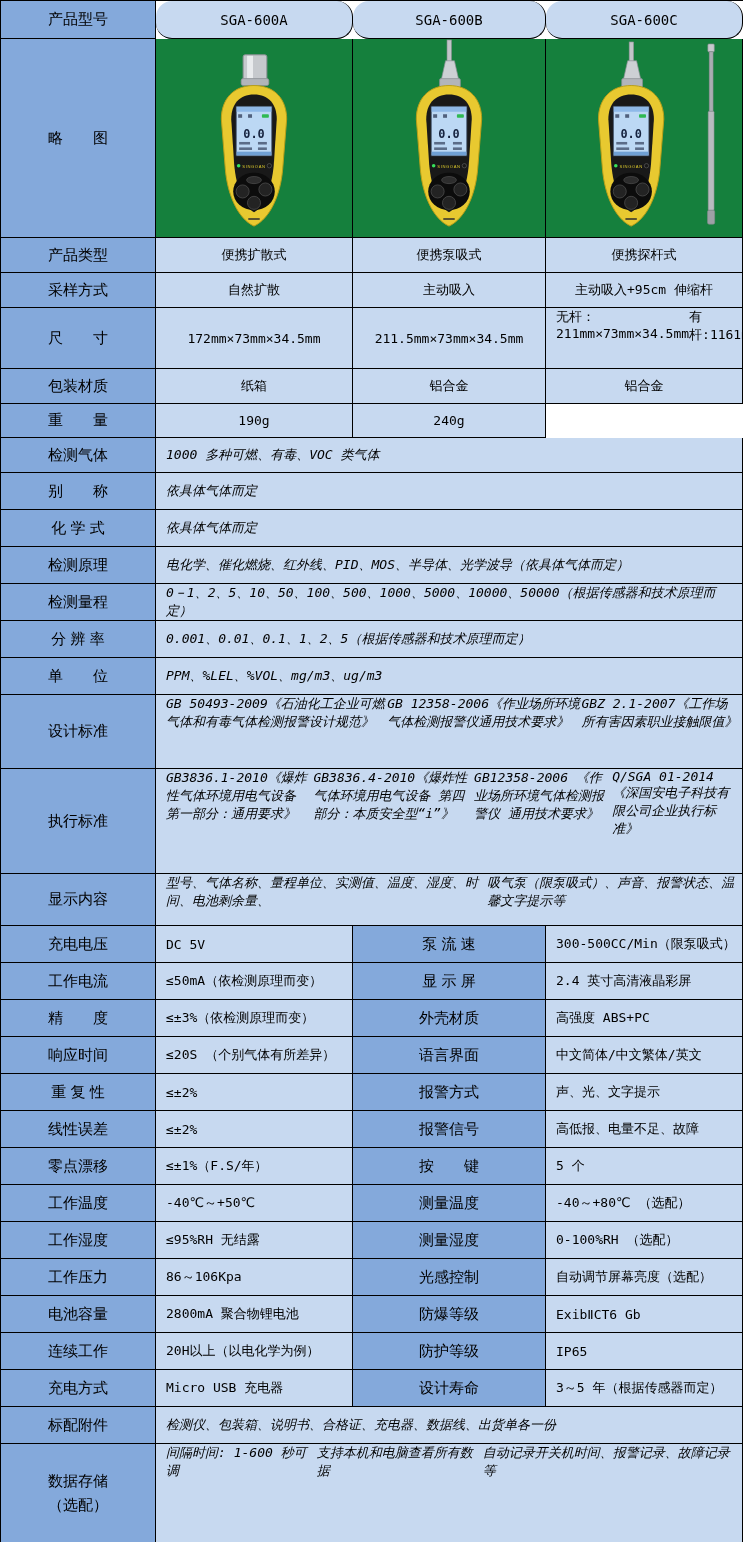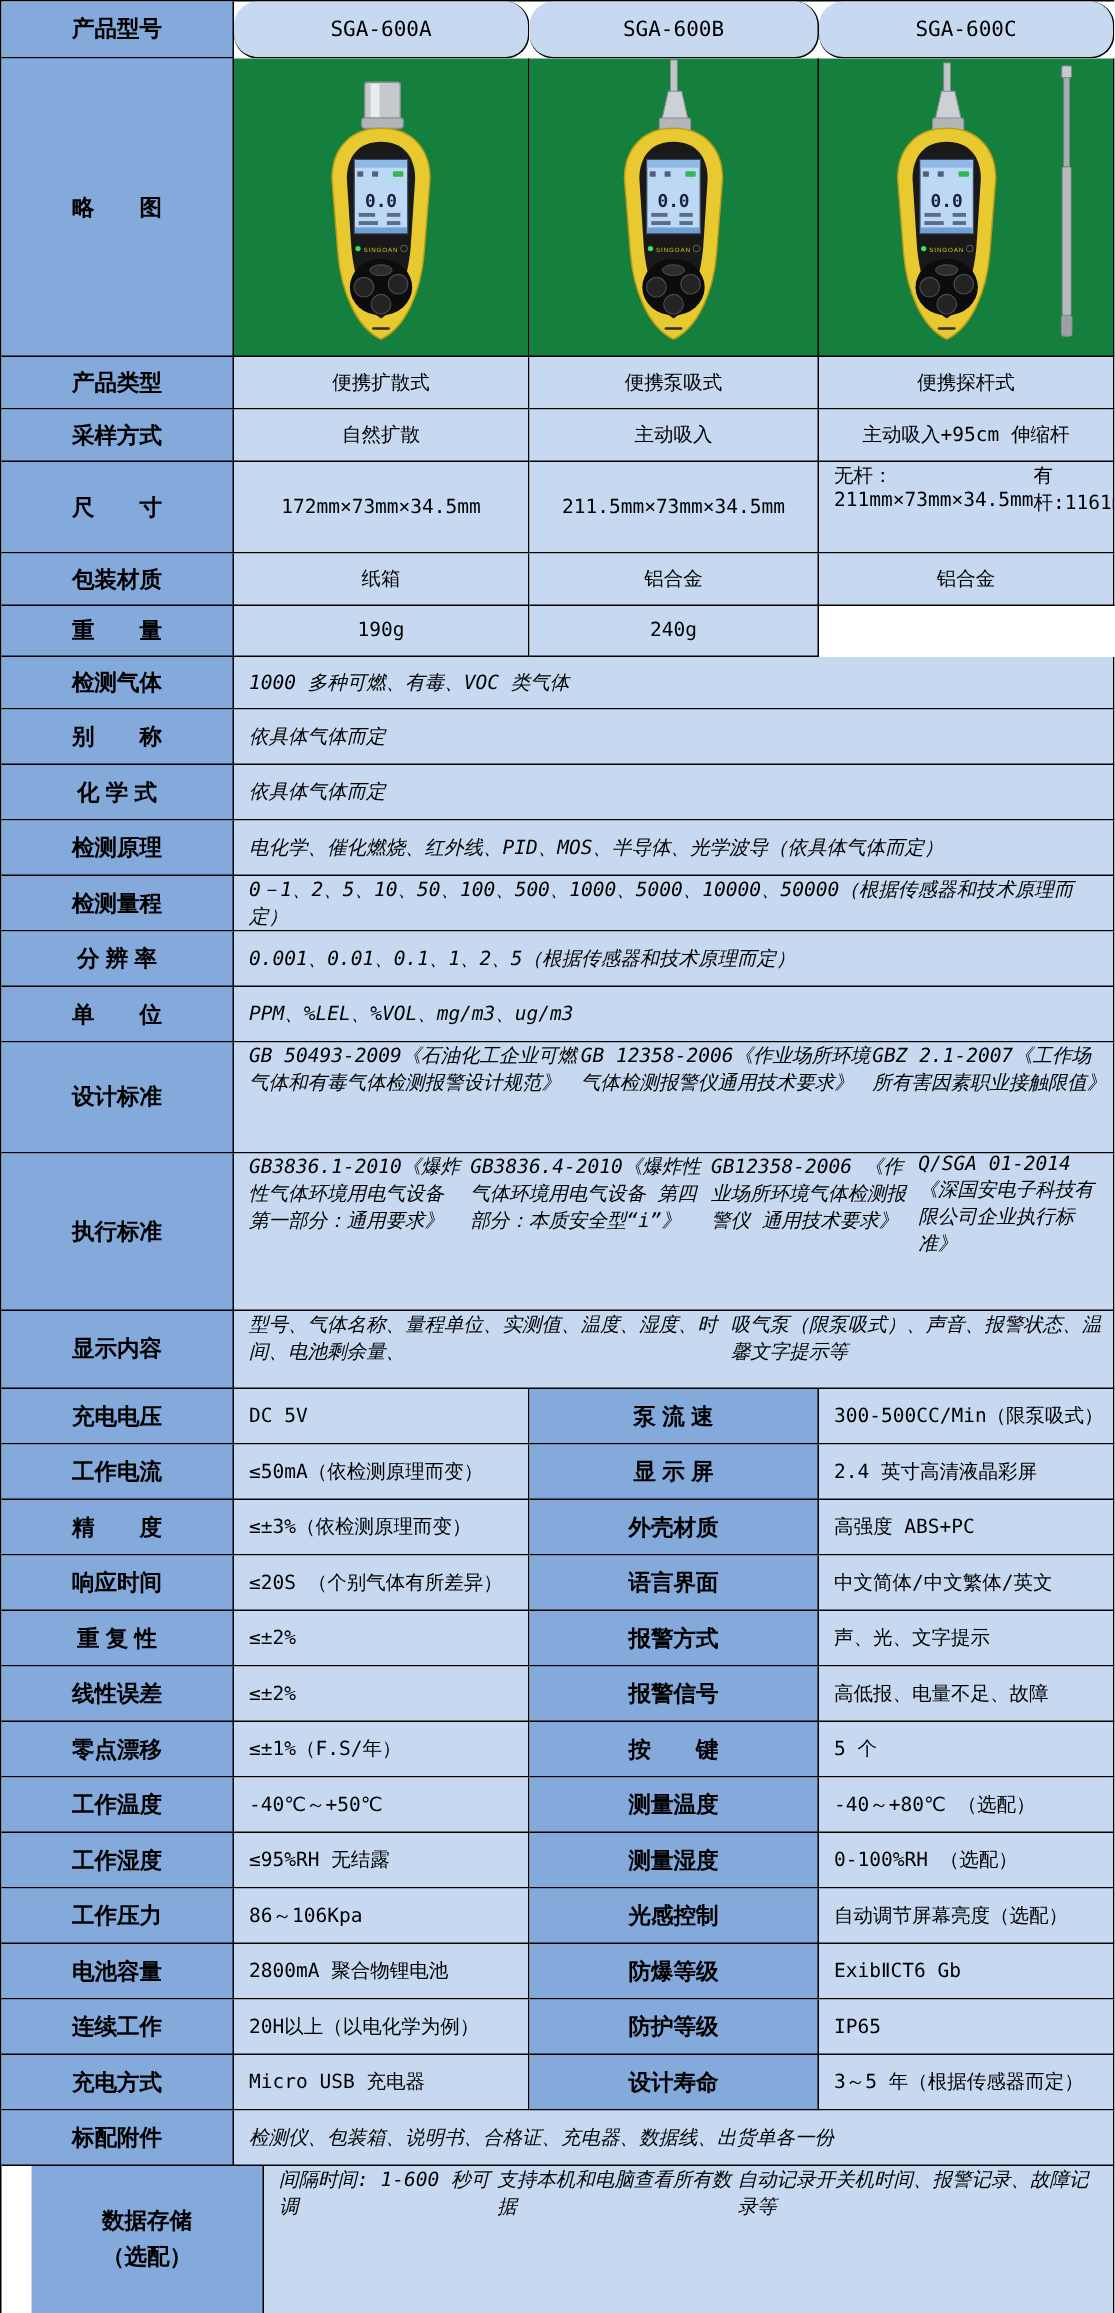--- a/index.html
+++ b/index.html
@@ -18,27 +18,27 @@
     overflow:hidden;
   }
   .c1{width:155px;flex:0 0 155px;}
   .c2{width:197px;flex:0 0 197px;}
   .c3{width:193px;flex:0 0 193px;}
   .c4{flex:1 1 auto;}
   .cw{flex:1 1 auto;font-style:italic;} 
   .lab{
     background:#84A9DB;
     font-family:"Liberation Sans","DejaVu Sans",sans-serif;
-    font-weight:bold;
+    font-weight:normal;
     font-size:15px;
     display:flex;align-items:center;justify-content:center;
     text-align:right;
     white-space:pre;
   }
-  .lab.col{flex-direction:column;line-height:24px;margin-left:20px;}
+  .lab.col{flex-direction:column;line-height:24px;}
   .val{
     background:#C7D9F0;
     font-family:"DejaVu Sans Mono","DejaVu Sans",monospace;
     font-size:13px;
     display:flex;align-items:center;
   }
   .val.center{justify-content:center;text-align:center;}
   .val.left{padding-left:10px;padding-right:4px;}
   .val.multi{flex-direction:row;align-items:stretch;justify-content:space-evenly;padding-left:10px;padding-right:4px;}
   .val.multi .line{text-align:left;}

